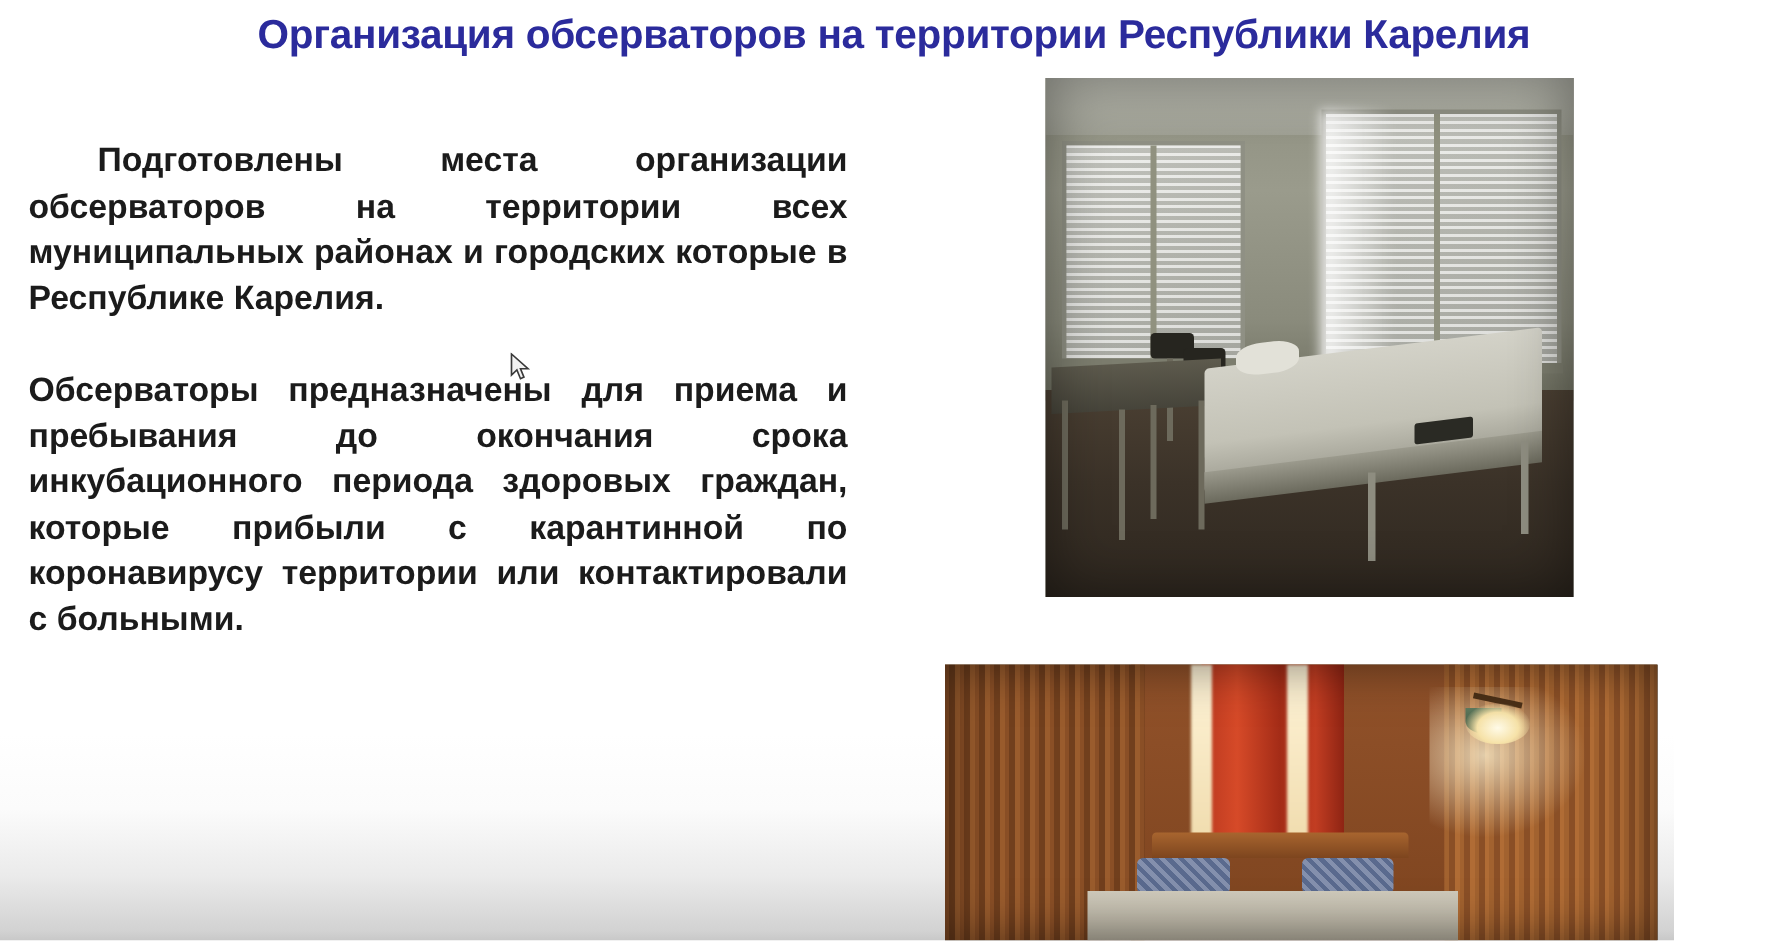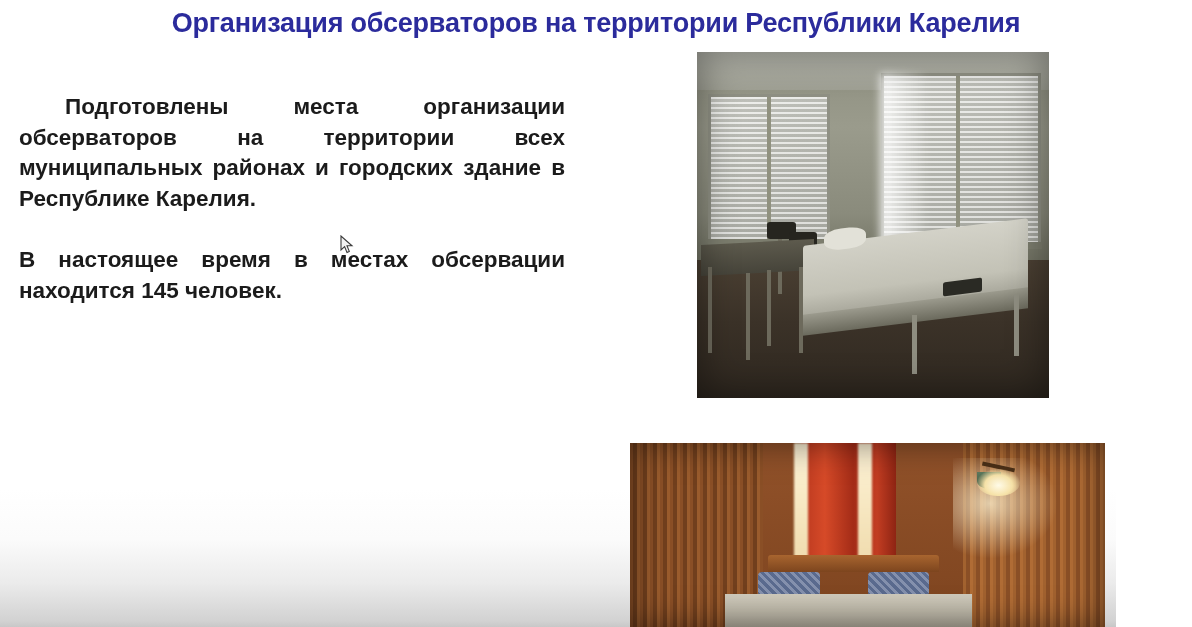--- a/index.html
+++ b/index.html
@@ -129,22 +129,22 @@
   #cursor{position:absolute;left:340px;top:235px;width:14px;height:20px;}
 </style>
 </head>
 <body>
 
 <div id="slide">
 
   <div id="title">Организация обсерваторов на территории  Республики Карелия</div>
 
   <div id="textcol">
-    <p class="indent just">Подготовлены места организации обсерваторов на территории всех муниципальных районах и городских здание в Республике Карелия.</p>
-    <p class="gap">В настоящее время в местах обсервации находится 145 человек.</p>
+    <p class="indent just">Подготовлены места организации обсерваторов на территории всех муниципальных районах и городских которые в Республике Карелия.</p>
+    <p class="gap just">Обсерваторы предназначены для приема и пребывания до окончания срока инкубационного периода здоровых граждан, которые прибыли с карантинной по коронавирусу территории или контактировали с больными.</p>
   </div>
 
   <div class="photo" id="photo-room">
     <div class="room-wrap">
       <div class="rm-wall"></div>
       <div class="rm-wall-top"></div>
       <div class="rm-floor"></div>
 
       <div class="rm-win left">
         <div class="rm-blind"></div>

